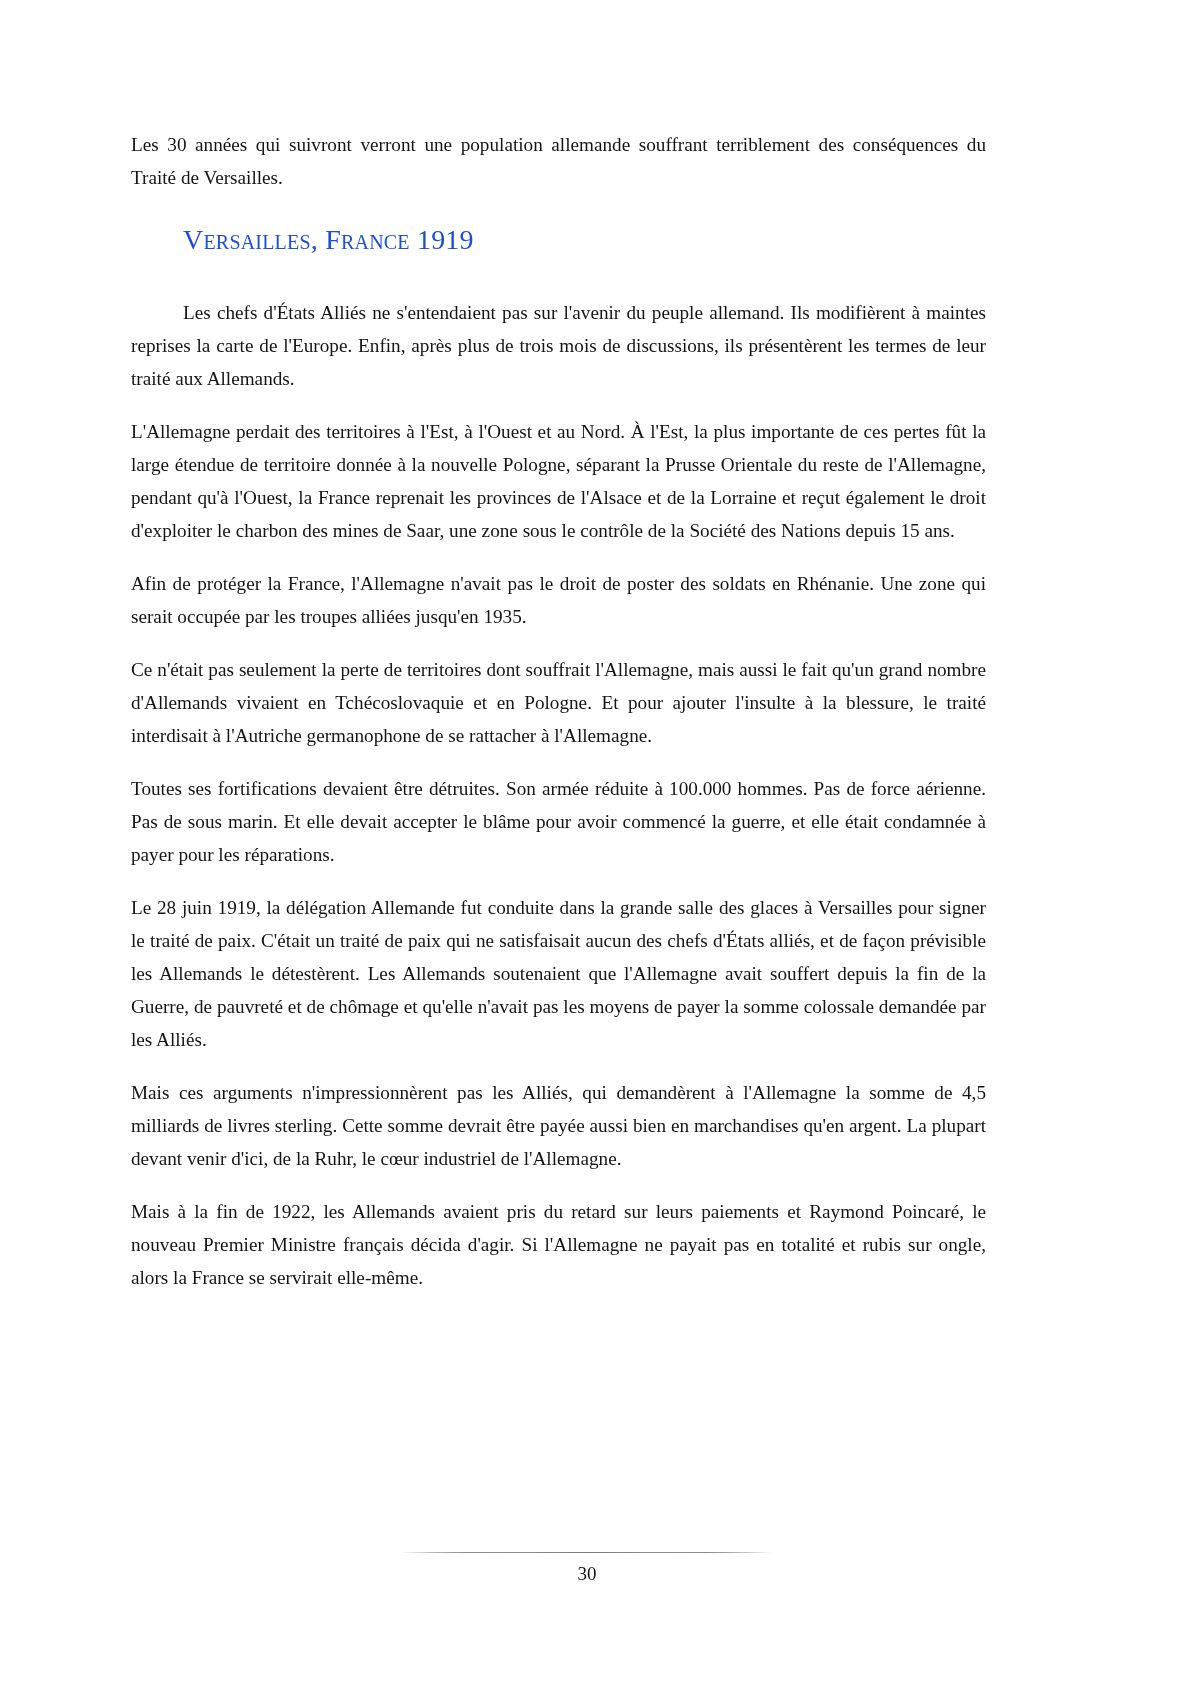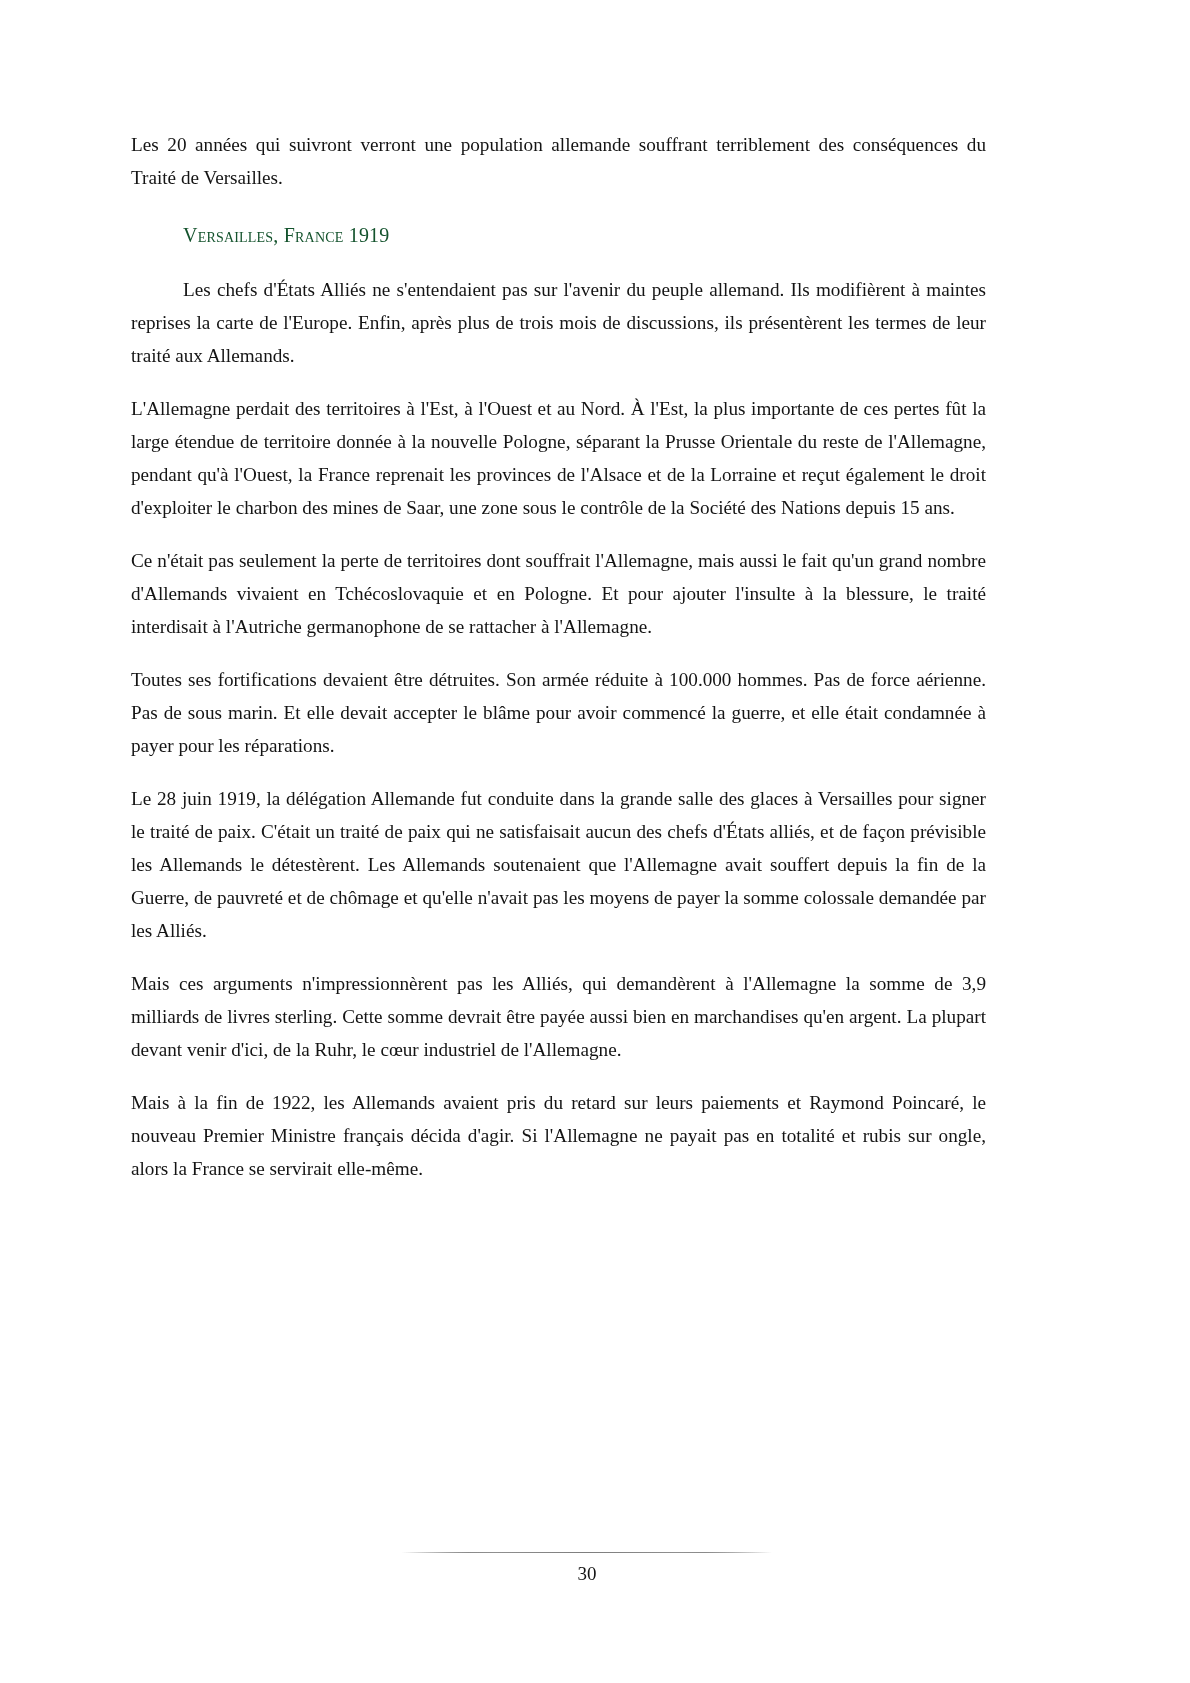--- a/index.html
+++ b/index.html
@@ -32,25 +32,25 @@
     margin: 0 0 20px 0;
     color: #141414;
     hyphens: none;
   }
   p.para.indent {
     text-indent: 52px;
   }
   h2.section-heading {
     font-family: "Liberation Serif", serif;
     font-variant: small-caps;
-    font-size: 20px;
+    font-size: 28px;
     letter-spacing: 0.2px;
-    color: #14532d;
+    color: #1d4ed8;
     font-weight: normal;
-    margin: 30px 0 26px 52px;
+    margin: 30px 0 40px 52px;
   }
   .footer {
     position: absolute;
     left: 0;
     right: 16px;
     bottom: 98px;
     text-align: center;
   }
   .footer-rule {
     width: 370px;
@@ -72,30 +72,31 @@
     color: #141414;
   }
 </style>
 </head>
 <body>
 
 <div class="page">
 
   <div class="content">
 
-    <p class="para">Les 20 années qui suivront verront une population allemande souffrant terriblement des conséquences du Traité de Versailles.</p>
+    <p class="para">Les 30 années qui suivront verront une population allemande souffrant terriblement des conséquences du Traité de Versailles.</p>
 
     <h2 class="section-heading">Versailles, France 1919</h2>
 
     <p class="para indent">Les chefs d'États Alliés ne s'entendaient pas sur l'avenir du peuple allemand. Ils modifièrent à maintes reprises la carte de l'Europe. Enfin, après plus de trois mois de discussions, ils présentèrent les termes de leur traité aux Allemands.</p>
     <p class="para">L'Allemagne perdait des territoires à l'Est, à l'Ouest et au Nord. À l'Est, la plus importante de ces pertes fût la large étendue de territoire donnée à la nouvelle Pologne, séparant la Prusse Orientale du reste de l'Allemagne, pendant qu'à l'Ouest, la France reprenait les provinces de l'Alsace et de la Lorraine et reçut également le droit d'exploiter le charbon des mines de Saar, une zone sous le contrôle de la Société des Nations depuis 15 ans.</p>
+    <p class="para">Afin de protéger la France, l'Allemagne n'avait pas le droit de poster des soldats en Rhénanie. Une zone qui serait occupée par les troupes alliées jusqu'en 1935.</p>
     <p class="para">Ce n'était pas seulement la perte de territoires dont souffrait l'Allemagne, mais aussi le fait qu'un grand nombre d'Allemands vivaient en Tchécoslovaquie et en Pologne. Et pour ajouter l'insulte à la blessure, le traité interdisait à l'Autriche germanophone de se rattacher à l'Allemagne.</p>
     <p class="para">Toutes ses fortifications devaient être détruites. Son armée réduite à 100.000 hommes. Pas de force aérienne. Pas de sous marin. Et elle devait accepter le blâme pour avoir commencé la guerre, et elle était condamnée à payer pour les réparations.</p>
     <p class="para">Le 28 juin 1919, la délégation Allemande fut conduite dans la grande salle des glaces à Versailles pour signer le traité de paix. C'était un traité de paix qui ne satisfaisait aucun des chefs d'États alliés, et de façon prévisible les Allemands le détestèrent. Les Allemands soutenaient que l'Allemagne avait souffert depuis la fin de la Guerre, de pauvreté et de chômage et qu'elle n'avait pas les moyens de payer la somme colossale demandée par les Alliés.</p>
-    <p class="para">Mais ces arguments n'impressionnèrent pas les Alliés, qui demandèrent à l'Allemagne la somme de 3,9 milliards de livres sterling. Cette somme devrait être payée aussi bien en marchandises qu'en argent. La plupart devant venir d'ici, de la Ruhr, le cœur industriel de l'Allemagne.</p>
+    <p class="para">Mais ces arguments n'impressionnèrent pas les Alliés, qui demandèrent à l'Allemagne la somme de 4,5 milliards de livres sterling. Cette somme devrait être payée aussi bien en marchandises qu'en argent. La plupart devant venir d'ici, de la Ruhr, le cœur industriel de l'Allemagne.</p>
     <p class="para">Mais à la fin de 1922, les Allemands avaient pris du retard sur leurs paiements et Raymond Poincaré, le nouveau Premier Ministre français décida d'agir. Si l'Allemagne ne payait pas en totalité et rubis sur ongle, alors la France se servirait elle-même.</p>
 
   </div>
 
   <div class="footer">
     <div class="footer-rule"></div>
     <div class="page-number">30</div>
   </div>
 
 </div>

